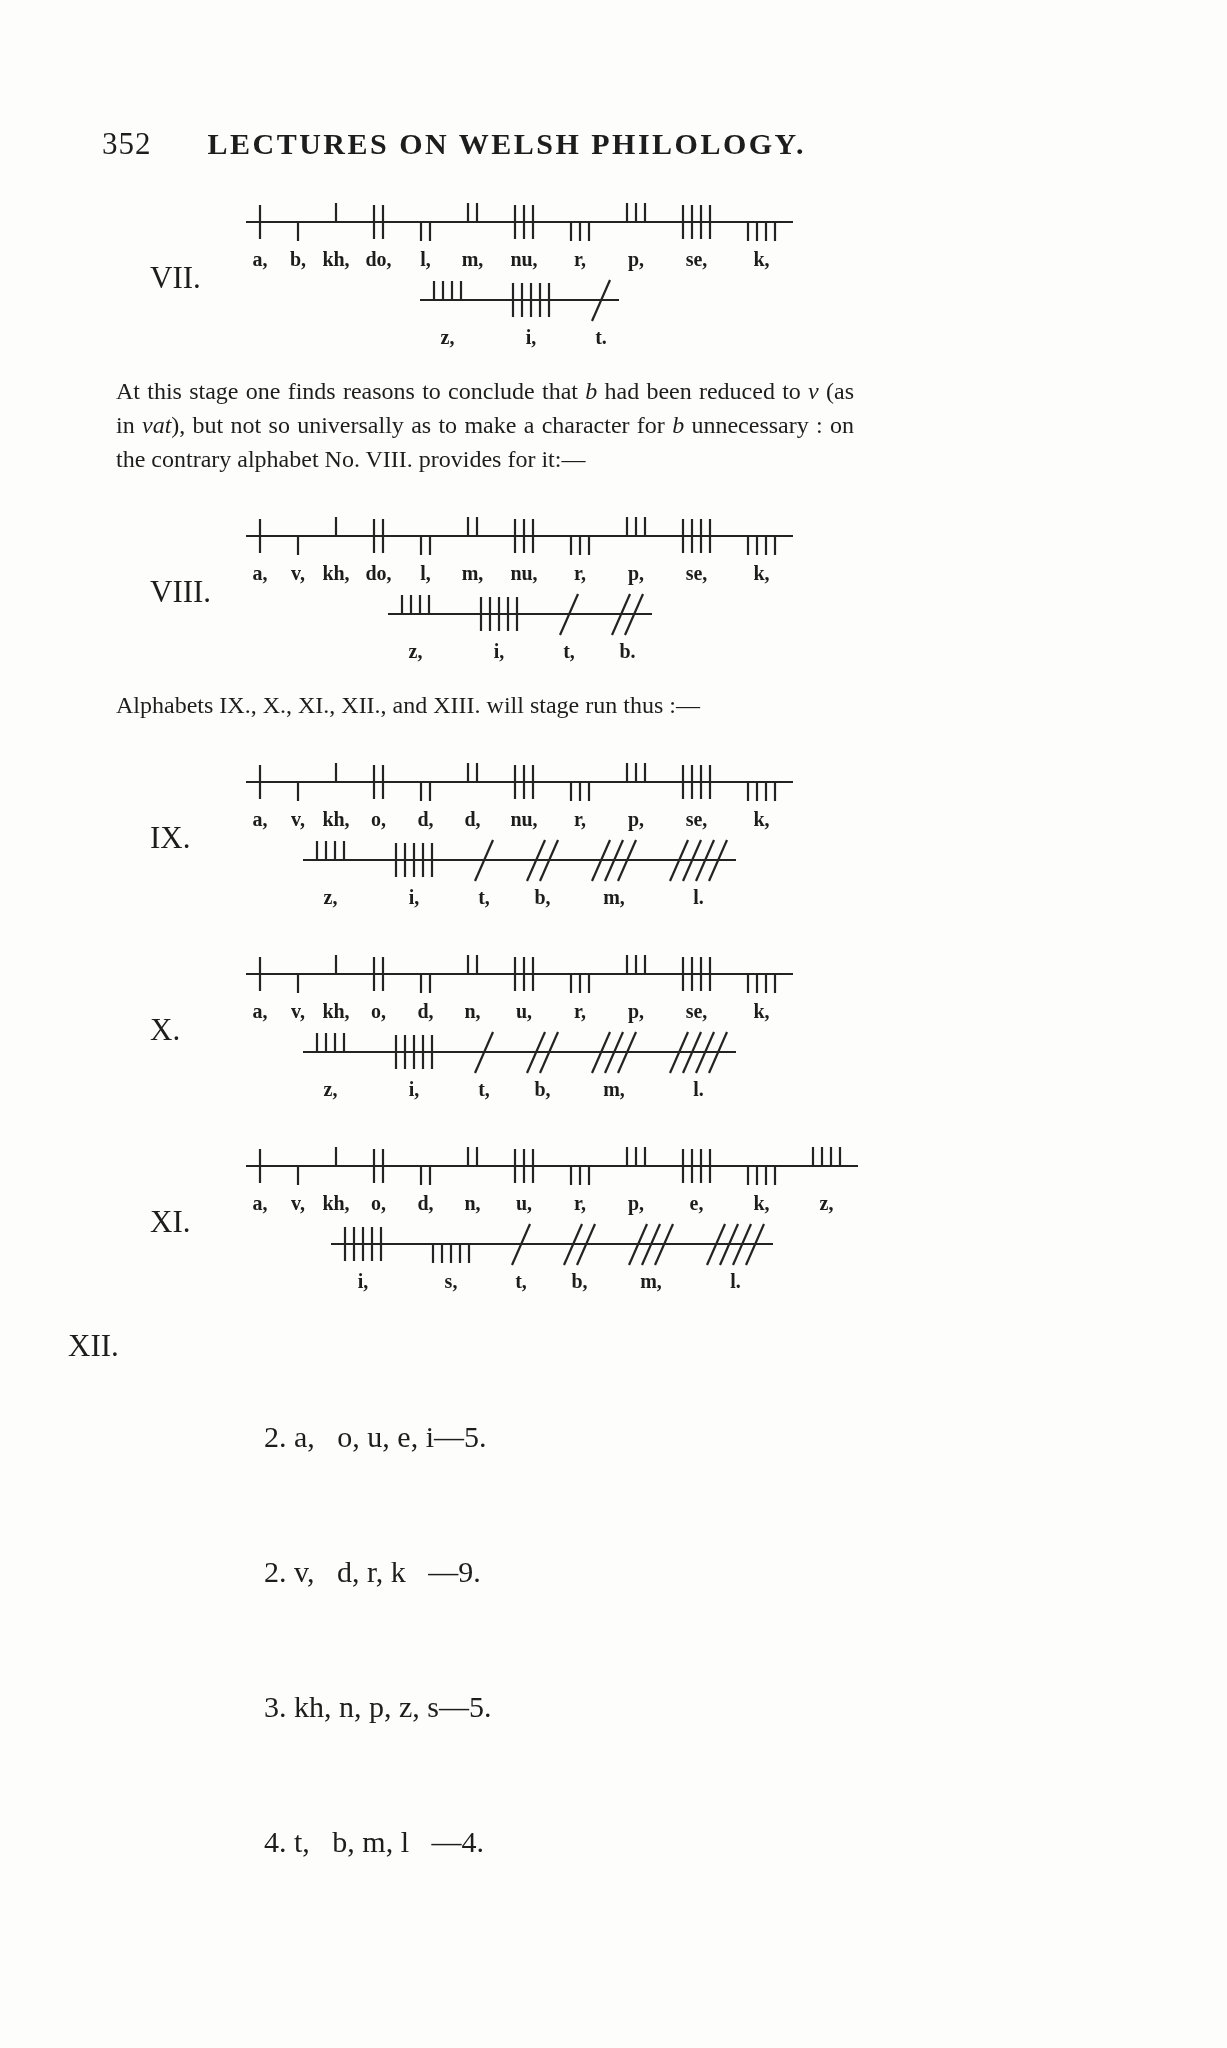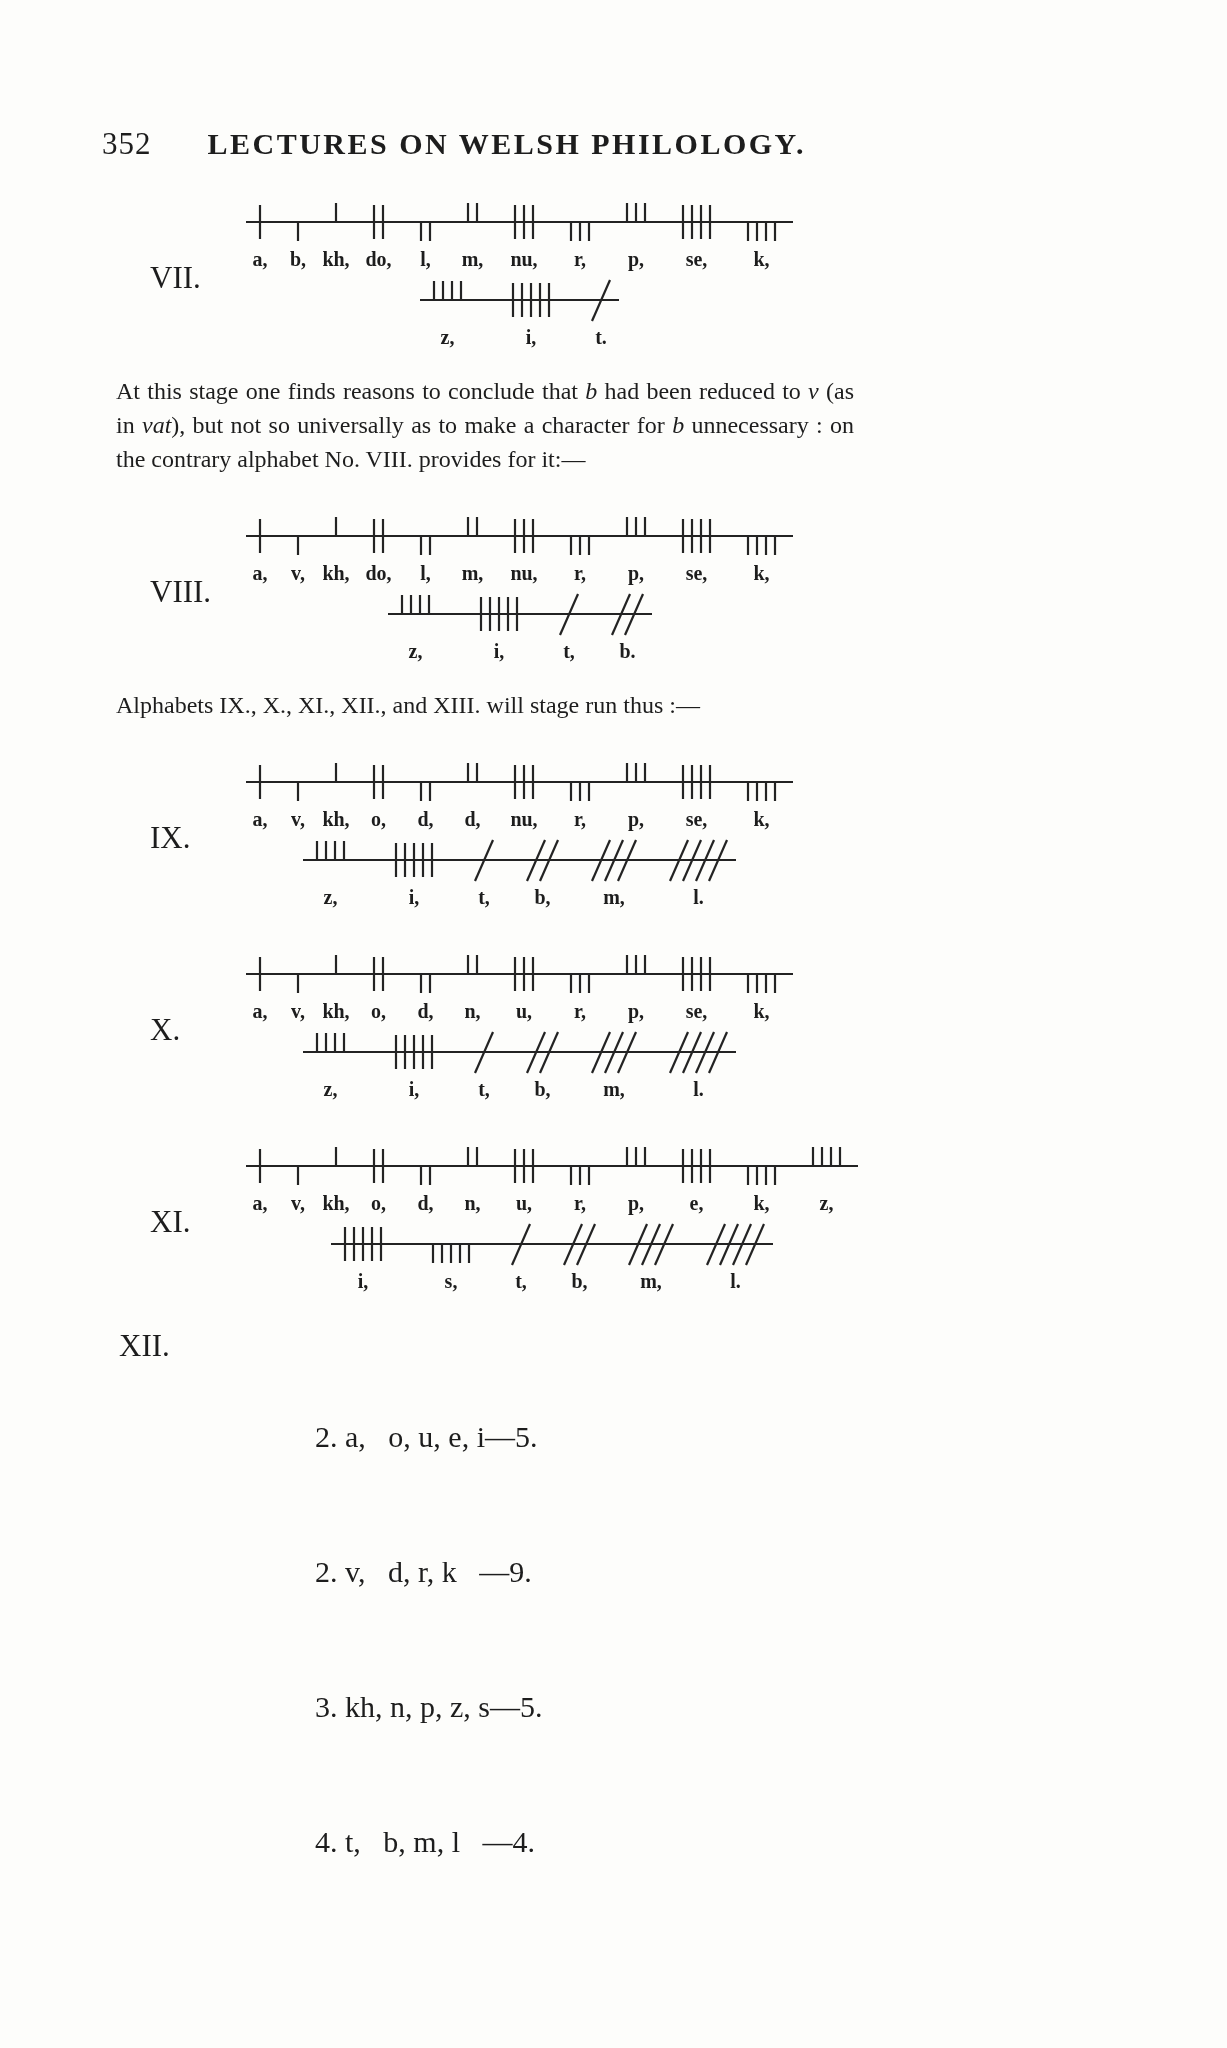--- a/index.html
+++ b/index.html
@@ -24,21 +24,21 @@
   .alphabet-numeral{width:96px;font-size:31px;padding-top:4px;flex:0 0 auto;}
   .alphabet-rows{display:flex;flex-direction:column;}
   .alphabet-rows svg{display:block;}
   .stroke{stroke:#232323;stroke-width:2.2;stroke-linecap:butt;}
   .glabel{font-family:"Liberation Serif","DejaVu Serif",serif;font-size:20px;fill:#1d1d1d;font-weight:700;}
   .body-paragraph{
     width:738px;margin:20px 0 20px 116px;
     font-size:24px;line-height:1.42;text-align:justify;
   }
   .body-paragraph .it{font-style:italic;}
-  .xii-block{display:flex;margin:26px 0 0 119px;}
+  .xii-block{display:flex;margin:26px 0 0 68px;}
   .xii-lines{margin-left:100px;font-size:30px;line-height:45px;white-space:pre;}
 </style>
 </head>
 <body>
 
 <div class="page">
 
   <div class="page-header">
     <span class="page-number">352</span>
     <span class="running-title">LECTURES ON WELSH PHILOLOGY.</span>

